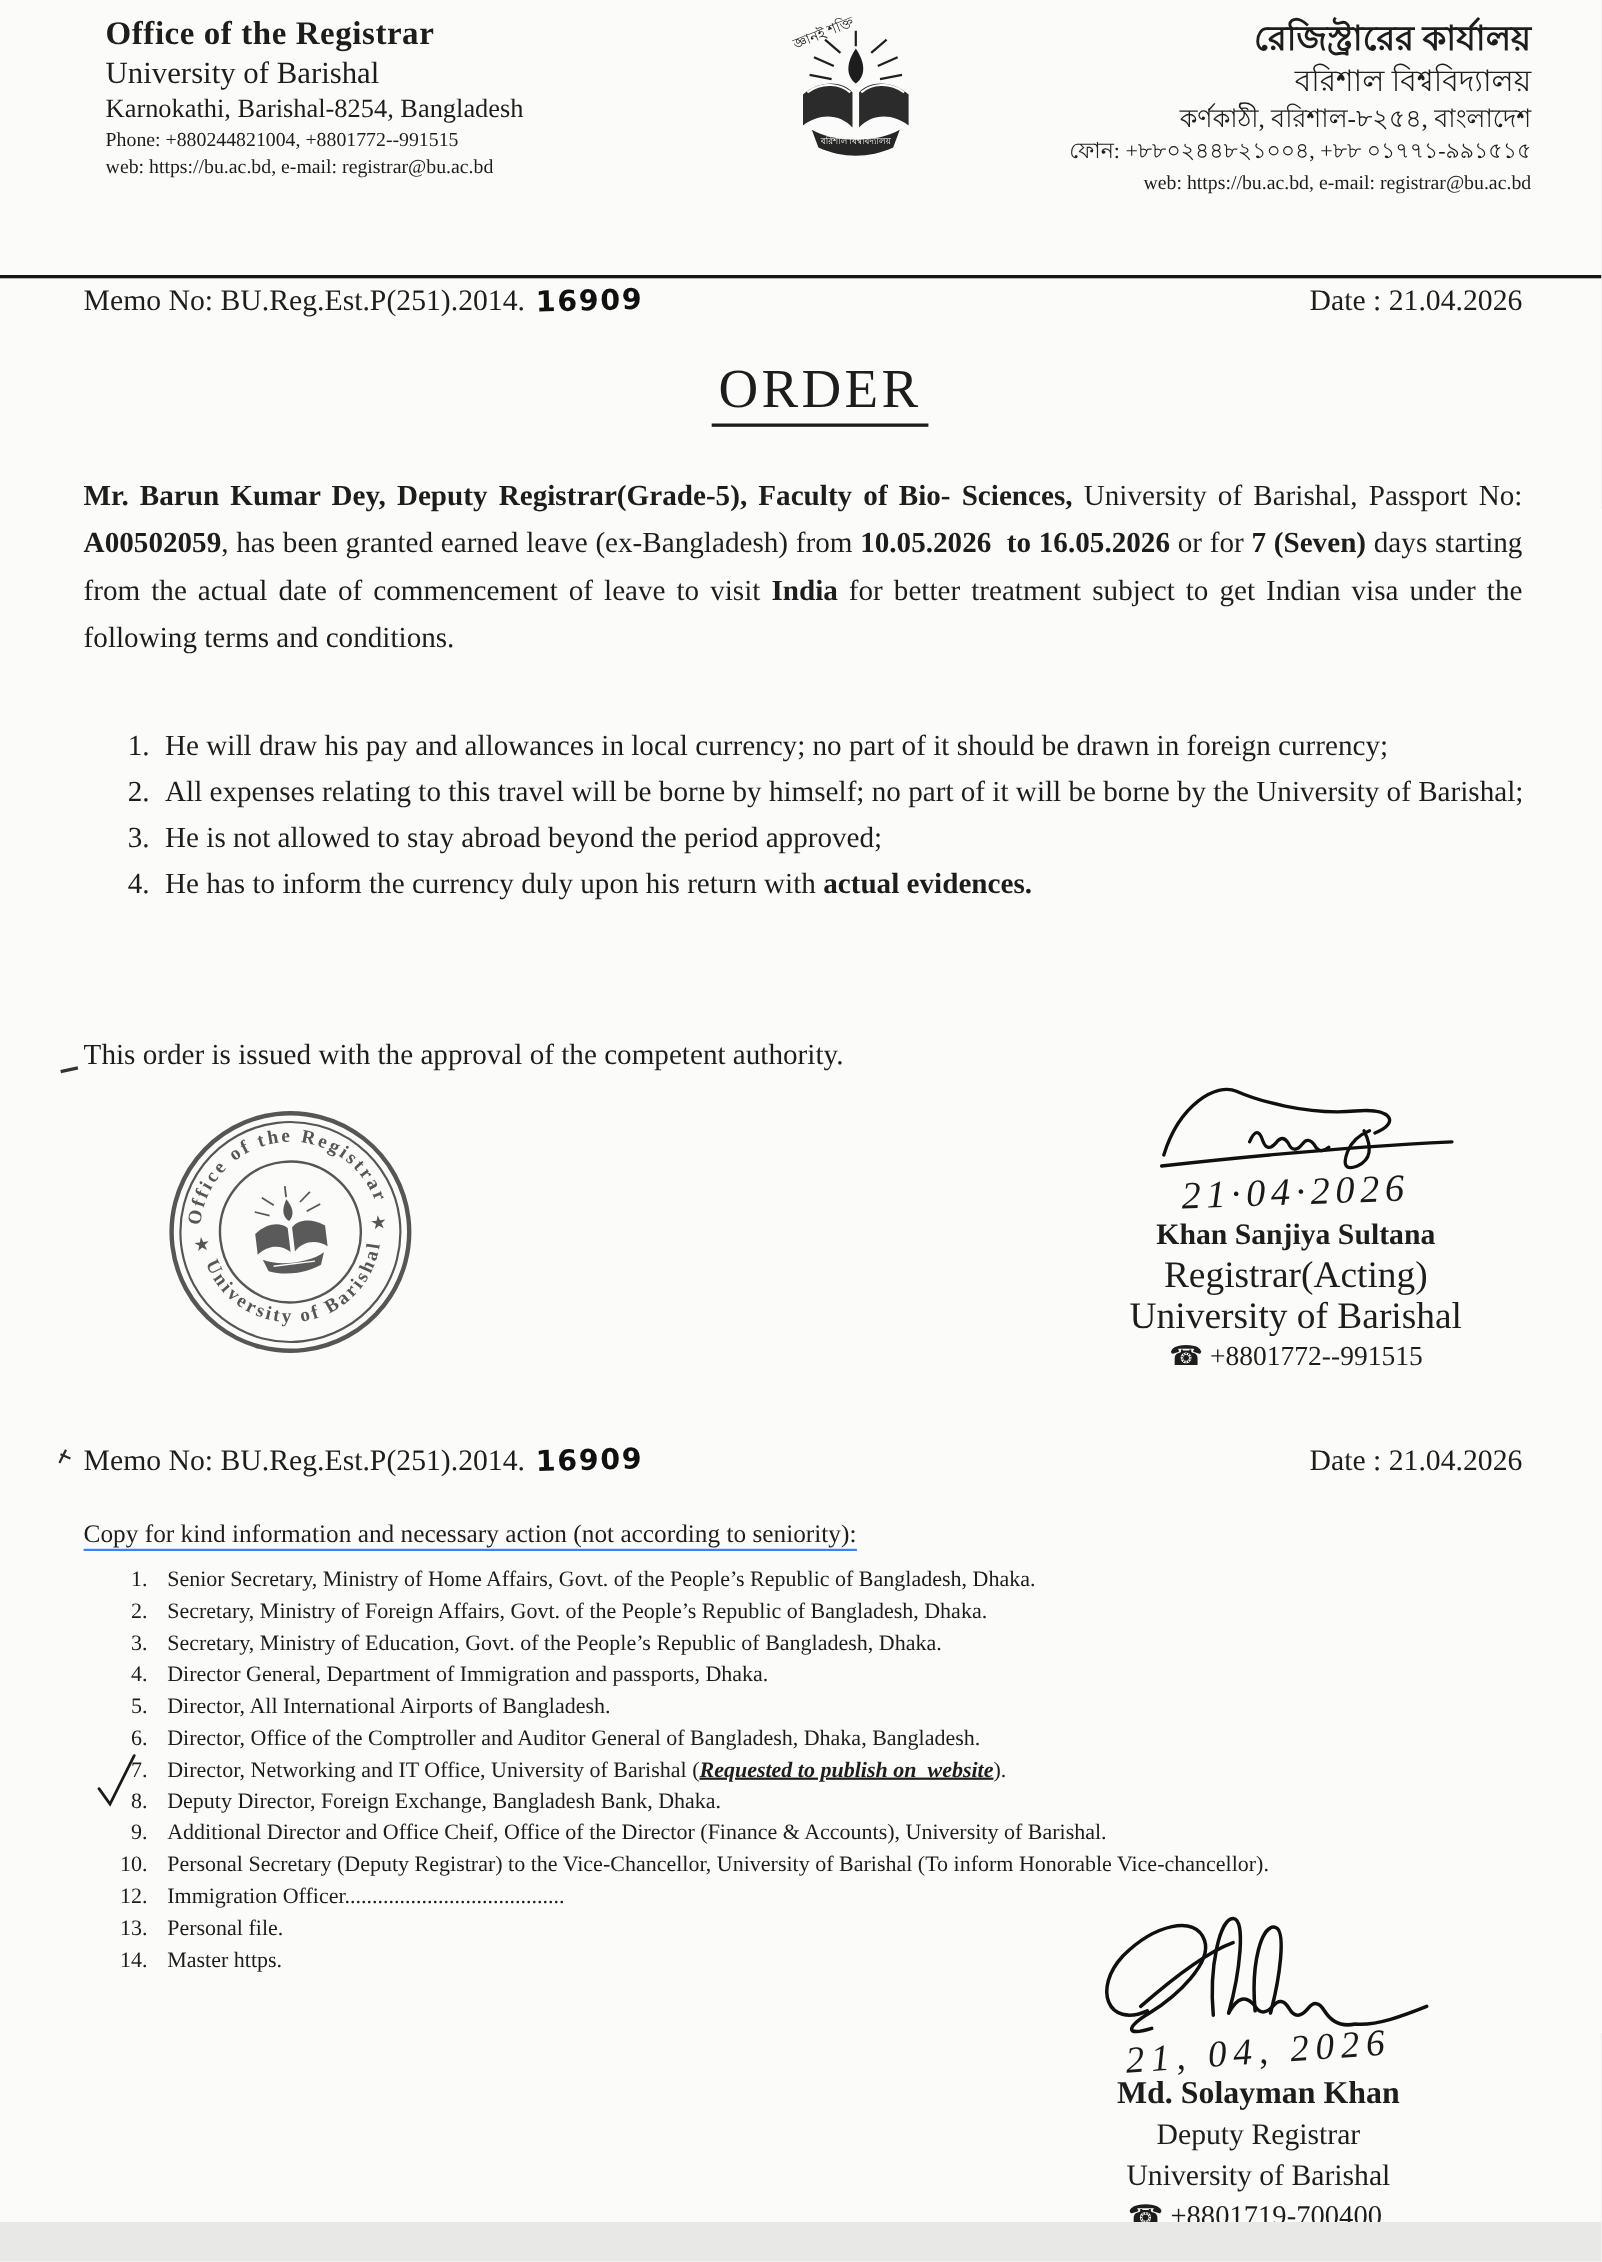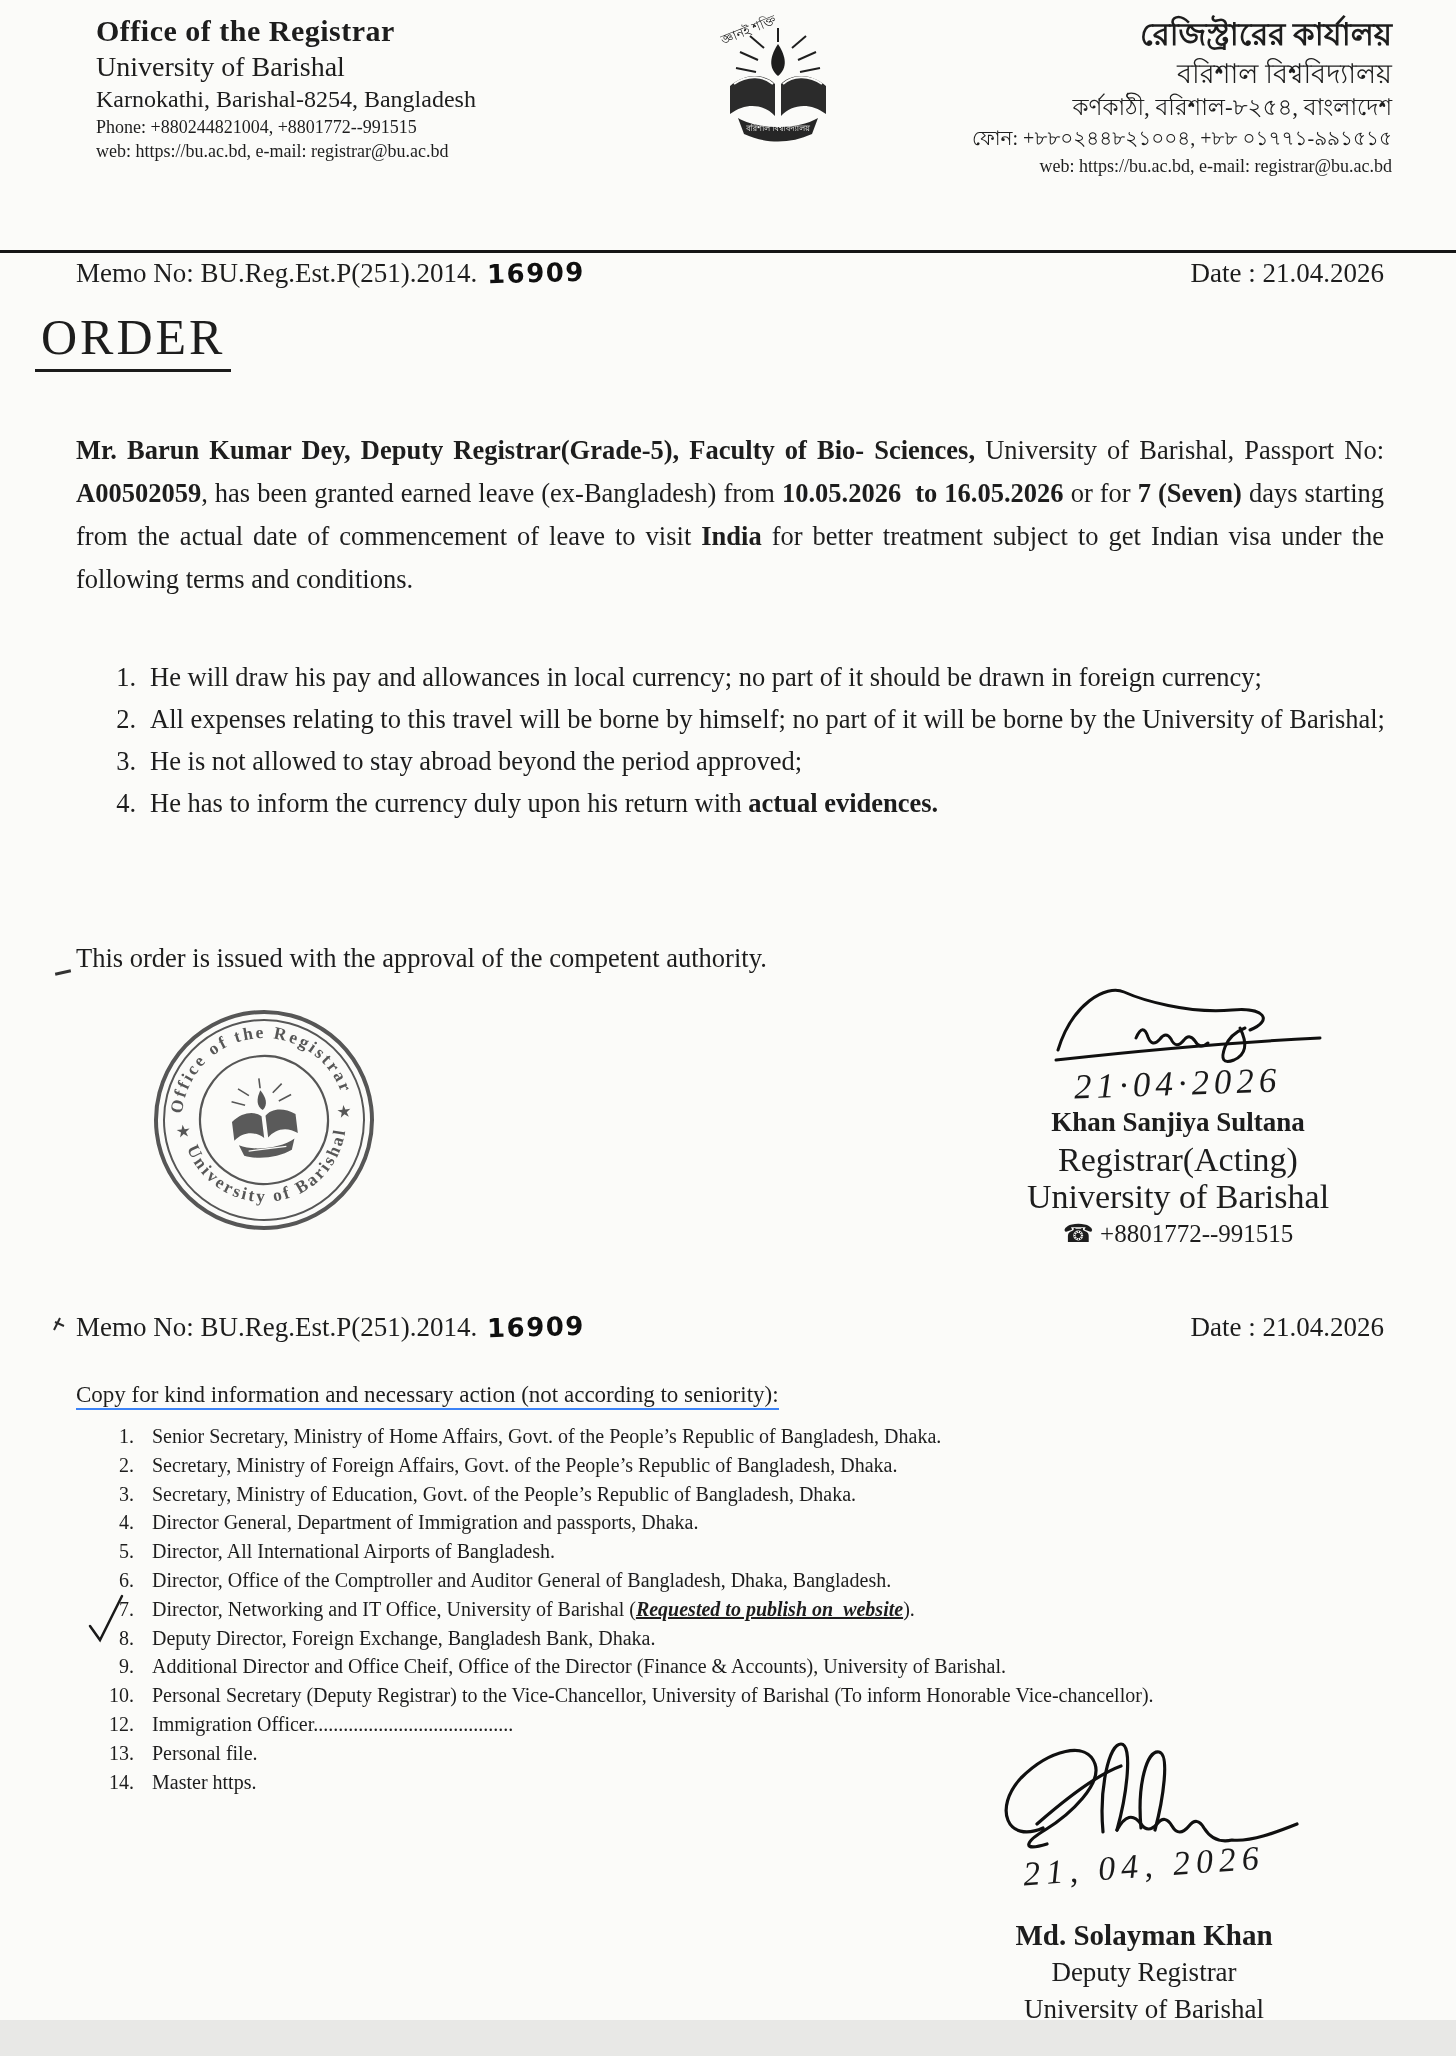--- a/index.html
+++ b/index.html
@@ -27,21 +27,21 @@
 
   
   .memo{position:absolute;left:76px;right:72px;display:flex;justify-content:space-between;
         font-size:27px;}
   .memo .stamp{font-family:"DejaVu Sans","Liberation Sans",sans-serif;font-weight:700;
         font-size:26px;letter-spacing:1.5px;display:inline-block;transform:rotate(-1.5deg);
         margin-left:10px;color:#101010;}
   #memo1{top:258px;}
   #memo2{top:1312px;}
 
-  .title-wrap{position:absolute;top:308px;left:0;right:0;margin-left:35px;}
+  .title-wrap{position:absolute;top:324px;left:0;right:0;text-align:center;margin-left:35px;}
   .title-wrap span{font-size:50px;letter-spacing:3px;border-bottom:3px solid #1b1b1b;
         padding:0 6px 4px;}
 
   .body-par{position:absolute;top:402px;left:76px;width:1308px;font-size:26.5px;
         line-height:43px;text-align:justify;}
 
   ol.conds{position:absolute;top:656px;left:112px;width:1276px;margin:0;padding:0;
         list-style:none;font-size:26.5px;line-height:42px;}
   ol.conds li{position:relative;padding-left:38px;text-align:justify;}
   ol.conds .num{position:absolute;left:0;width:24px;text-align:right;}
@@ -56,21 +56,21 @@
   .sig1{position:absolute;left:1002px;top:980px;width:352px;text-align:center;}
   .sig2{position:absolute;left:946px;top:1732px;width:396px;text-align:center;}
   .sig-svg{display:block;margin:0 auto;}
   .hand-date{font-style:italic;letter-spacing:5px;color:#1a1a1a;display:inline-block;}
   .sig1 .hand-date{font-size:35px;transform:rotate(-2deg);margin-top:-4px;}
   .sig2 .hand-date{font-size:34px;letter-spacing:6px;transform:rotate(-4deg);margin-top:-10px;}
   .sig-lines{line-height:37px;}
   .sig1 .sig-name{font-size:27px;font-weight:bold;}
   .sig1 .sig-role,.sig1 .sig-org{font-size:34px;}
   .sig1 .sig-phone{font-size:25px;}
-  .sig2 .sig-name{font-size:29px;font-weight:bold;margin-top:32px;}
+  .sig2 .sig-name{font-size:29px;font-weight:bold;}
   .sig2 .sig-role,.sig2 .sig-org{font-size:27px;}
   .sig2 .sig-phone{font-size:26px;}
 
   
   .copy-head{position:absolute;top:1382px;left:76px;font-size:23px;}
   .copy-head span{border-bottom:2px solid #3b82f6;padding-bottom:1px;}
   ol.copy{position:absolute;top:1422px;left:96px;width:1310px;margin:0;padding:0;
         list-style:none;font-size:20px;}
   ol.copy li{position:relative;padding-left:56px;line-height:28.8px;}
   ol.copy .num{position:absolute;left:0;width:38px;text-align:right;}

